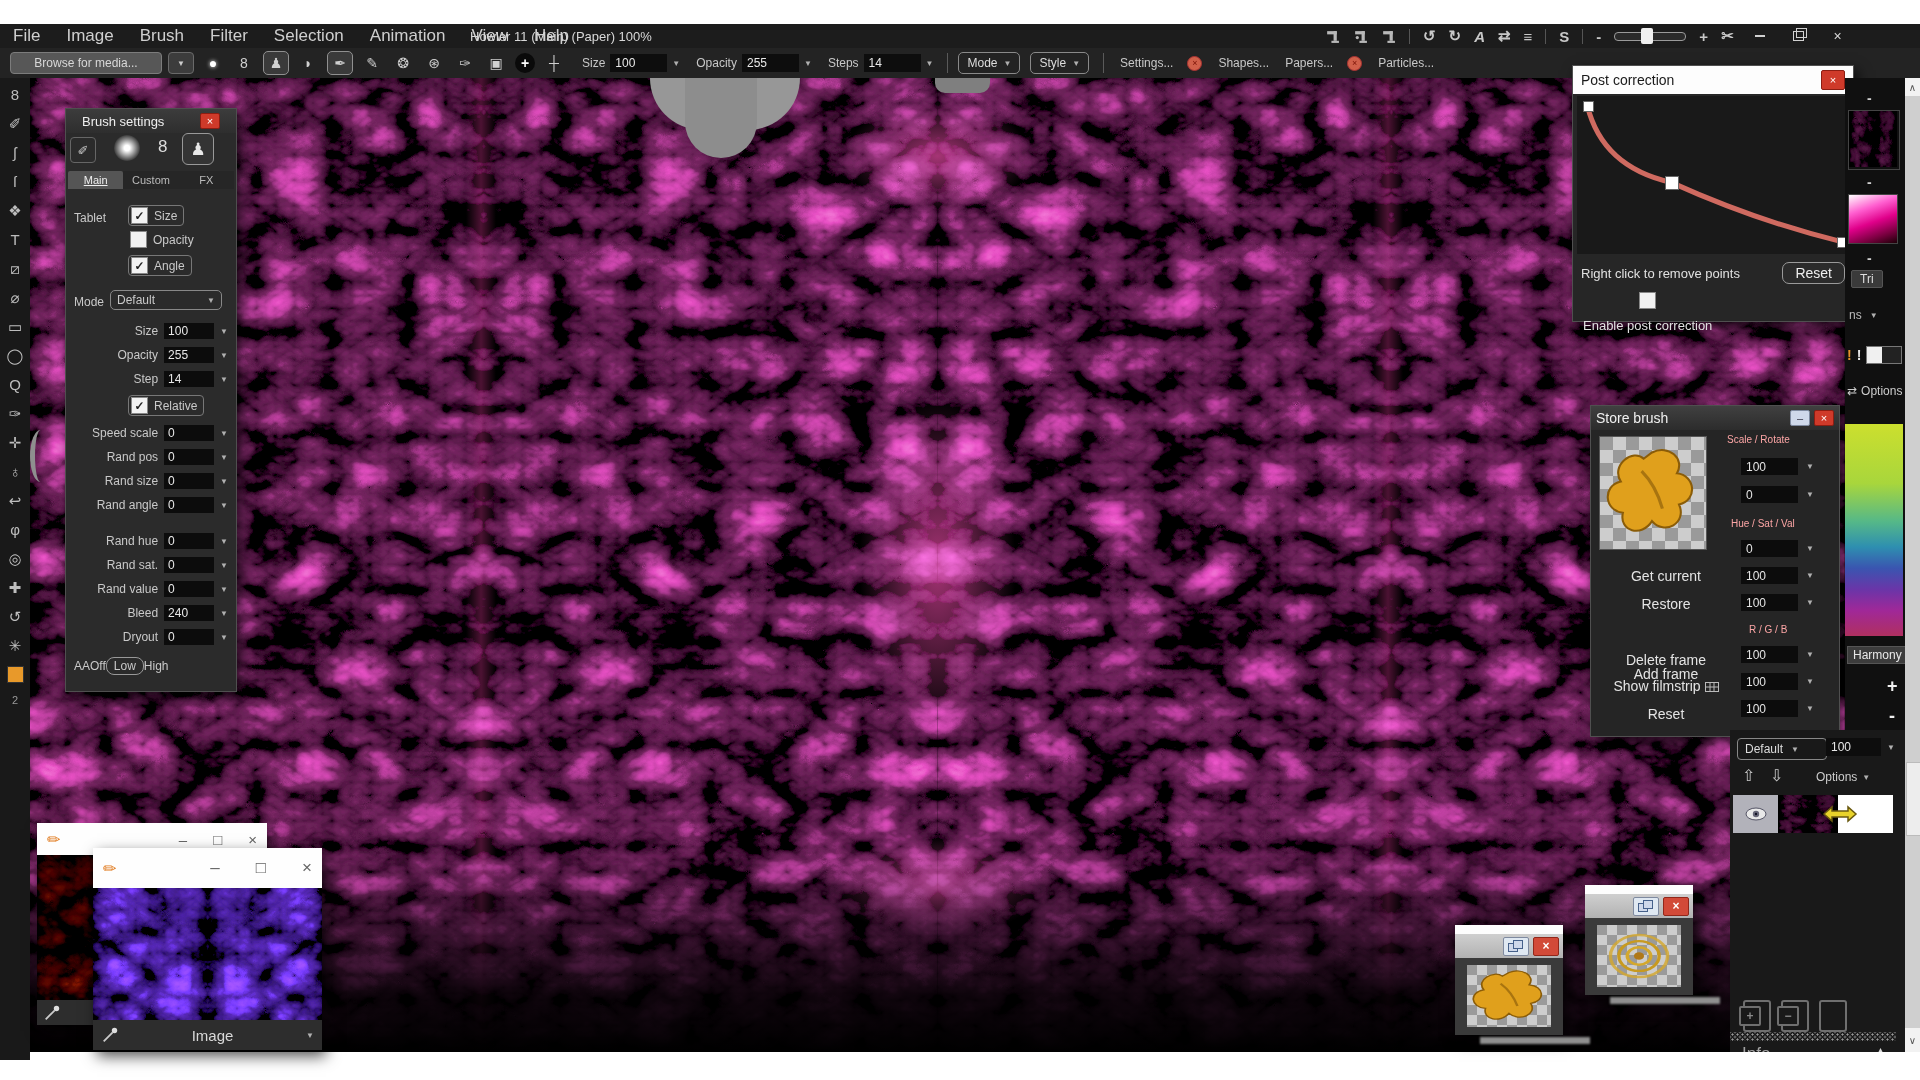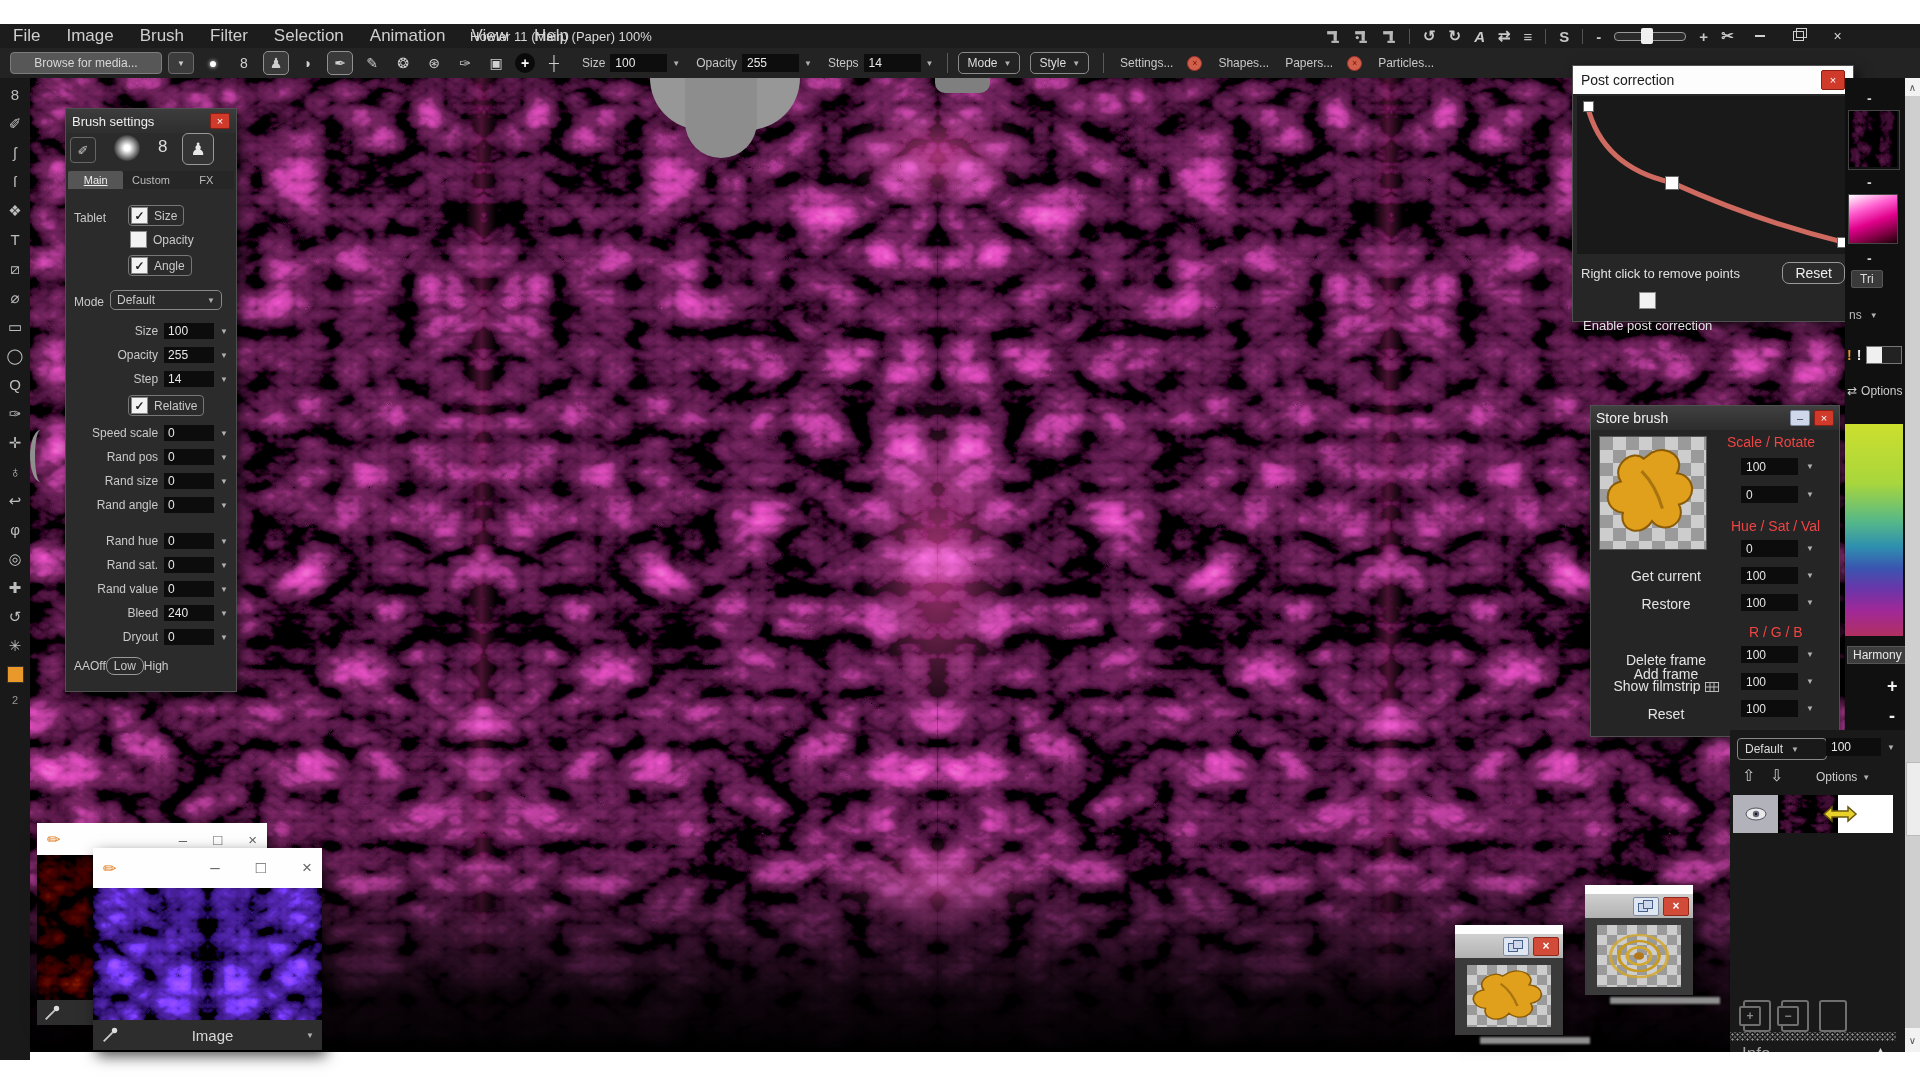--- a/index.html
+++ b/index.html
@@ -45,38 +45,38 @@
   .seg{width:25%;height:100%;}
   .seg.flip{transform:scaleX(-1);}
   .glow{position:absolute;mix-blend-mode:screen;background:radial-gradient(closest-side,rgba(255,80,180,0.65),rgba(255,80,180,0) 72%);}
   .band{position:absolute;top:0;height:100%;width:30px;background:linear-gradient(to right,rgba(255,40,150,0),rgba(255,60,170,0.3),rgba(255,40,150,0));mix-blend-mode:screen;}
   .fade-bottom{position:absolute;inset:0;background:linear-gradient(to bottom,rgba(0,0,0,0) 80%,rgba(0,0,0,0.85) 94%,#000 100%);}
   .gp{position:absolute;background:#979797;}
   
   .panel{position:absolute;background:#2b2b2b;border:1px solid #4f4f4f;box-shadow:4px 5px 12px rgba(0,0,0,0.65);color:#d6d6d6;font-size:12px;}
   .xbtn{width:18px;height:14px;background:#cf3a2a;border:1px solid #8c1d12;border-radius:2px;color:#fff;display:flex;align-items:center;justify-content:center;font-size:11px;line-height:1;}
   
-  .bs-title{position:absolute;left:0;top:0;width:100%;height:24px;background:linear-gradient(#3c3c3c,#2e2e2e);display:flex;align-items:center;padding:0 6px;box-sizing:border-box;font-size:13px;color:#eee;}
+  .bs-title{position:absolute;left:0;top:0;width:100%;height:24px;background:linear-gradient(#3c3c3c,#2e2e2e);display:flex;align-items:center;padding:0 16px;box-sizing:border-box;font-size:13px;color:#eee;}
   .bs-row{position:absolute;left:0;width:100%;height:20px;display:flex;align-items:center;justify-content:flex-end;padding-right:8px;box-sizing:border-box;gap:6px;}
   .bs-lab{color:#c9c9c9;font-size:12px;}
   .bs-box{width:46px;height:16px;background:#0c0c0c;color:#e8e8e8;font-size:12px;display:flex;align-items:center;padding-left:4px;}
   .cb{width:15px;height:15px;background:#f2f2f2;border:1px solid #888;display:flex;align-items:center;justify-content:center;color:#222;font-size:12px;font-weight:bold;}
   .boxed{border:1px solid #777;border-radius:4px;padding:1px 6px 1px 2px;display:flex;align-items:center;gap:6px;}
   .tab{flex:1;text-align:center;padding:3px 0;color:#bbb;font-size:11px;background:#262626;}
   .tab.active{background:#555;color:#eee;border-radius:2px 2px 0 0;text-decoration:underline;}
   
   .pc-title{position:absolute;left:0;top:0;width:100%;height:28px;background:#fdfdfd;color:#1a1a1a;display:flex;align-items:center;padding:0 8px;box-sizing:border-box;font-size:14px;}
   .pc-area{position:absolute;left:4px;top:30px;width:272px;height:158px;background:#191919;}
   .pc-pt{position:absolute;width:9px;height:9px;background:#fff;border:1px solid #666;}
   .pc-pt.big{width:12px;height:12px;}
   .resetbtn{border:1px solid #9a9a9a;border-radius:7px;padding:2px 12px;color:#eee;font-size:14px;background:#2b2b2b;}
   
   .sb-title{position:absolute;left:0;top:0;width:100%;height:24px;background:linear-gradient(#404040,#2c2c2c);display:flex;align-items:center;padding:0 5px;box-sizing:border-box;font-size:14px;color:#f0f0f0;}
   .sb-btn{position:absolute;left:10px;width:130px;text-align:center;color:#e4e4e4;font-size:14px;}
-  .sb-lab{position:absolute;color:#ef4444;font-size:14px;}
+  .sb-lab{position:absolute;color:#fca5a5;font-size:10px;}
   .combo{position:absolute;display:flex;align-items:center;gap:8px;}
   .combo .cbox{width:52px;height:17px;background:#0c0c0c;color:#e4e4e4;font-size:12px;display:flex;align-items:center;padding-left:5px;}
   .checker{background:repeating-conic-gradient(#cdcdcd 0% 25%,#9a9a9a 0% 50%);background-size:26px 26px;}
   .checker.small{background-size:20px 20px;}
   
   .dock{position:absolute;left:1845px;top:78px;width:60px;height:974px;background:#101010;color:#ccc;}
   .dock2{position:absolute;left:1730px;top:730px;width:175px;height:322px;background:#191919;color:#ccc;overflow:hidden;}
   .mini{color:#cfcfcf;font-size:14px;font-weight:bold;}
   .tribtn{background:#3a3a3a;border:1px solid #555;color:#ddd;font-size:12px;padding:1px 8px;border-radius:2px;}
   .grad-sq{background:linear-gradient(160deg,#ffffff 0%,#ff5fd0 30%,#e0008a 55%,#7a0040 80%,#1d0007 100%);border:1px solid #444;}

